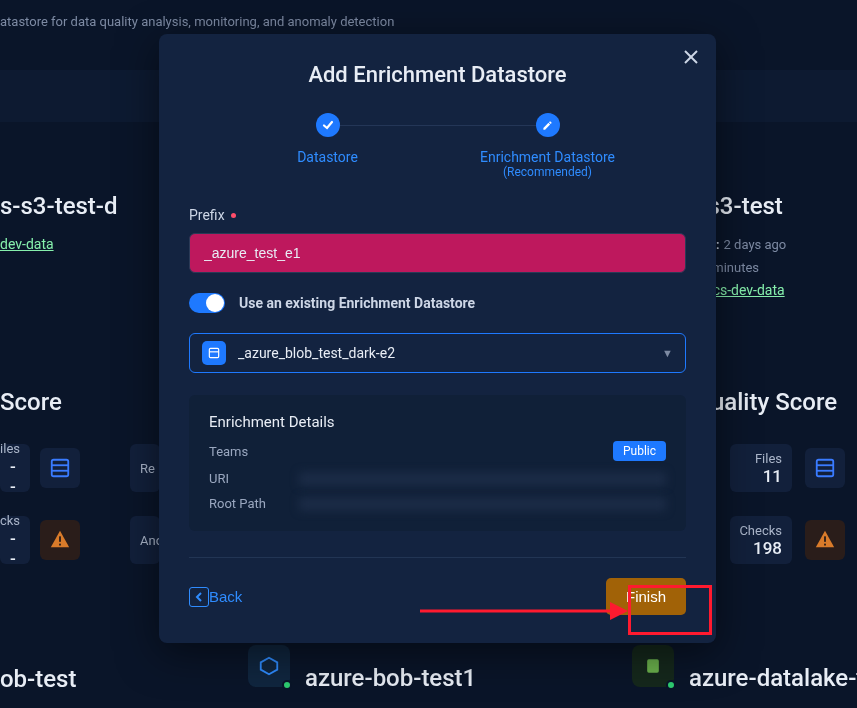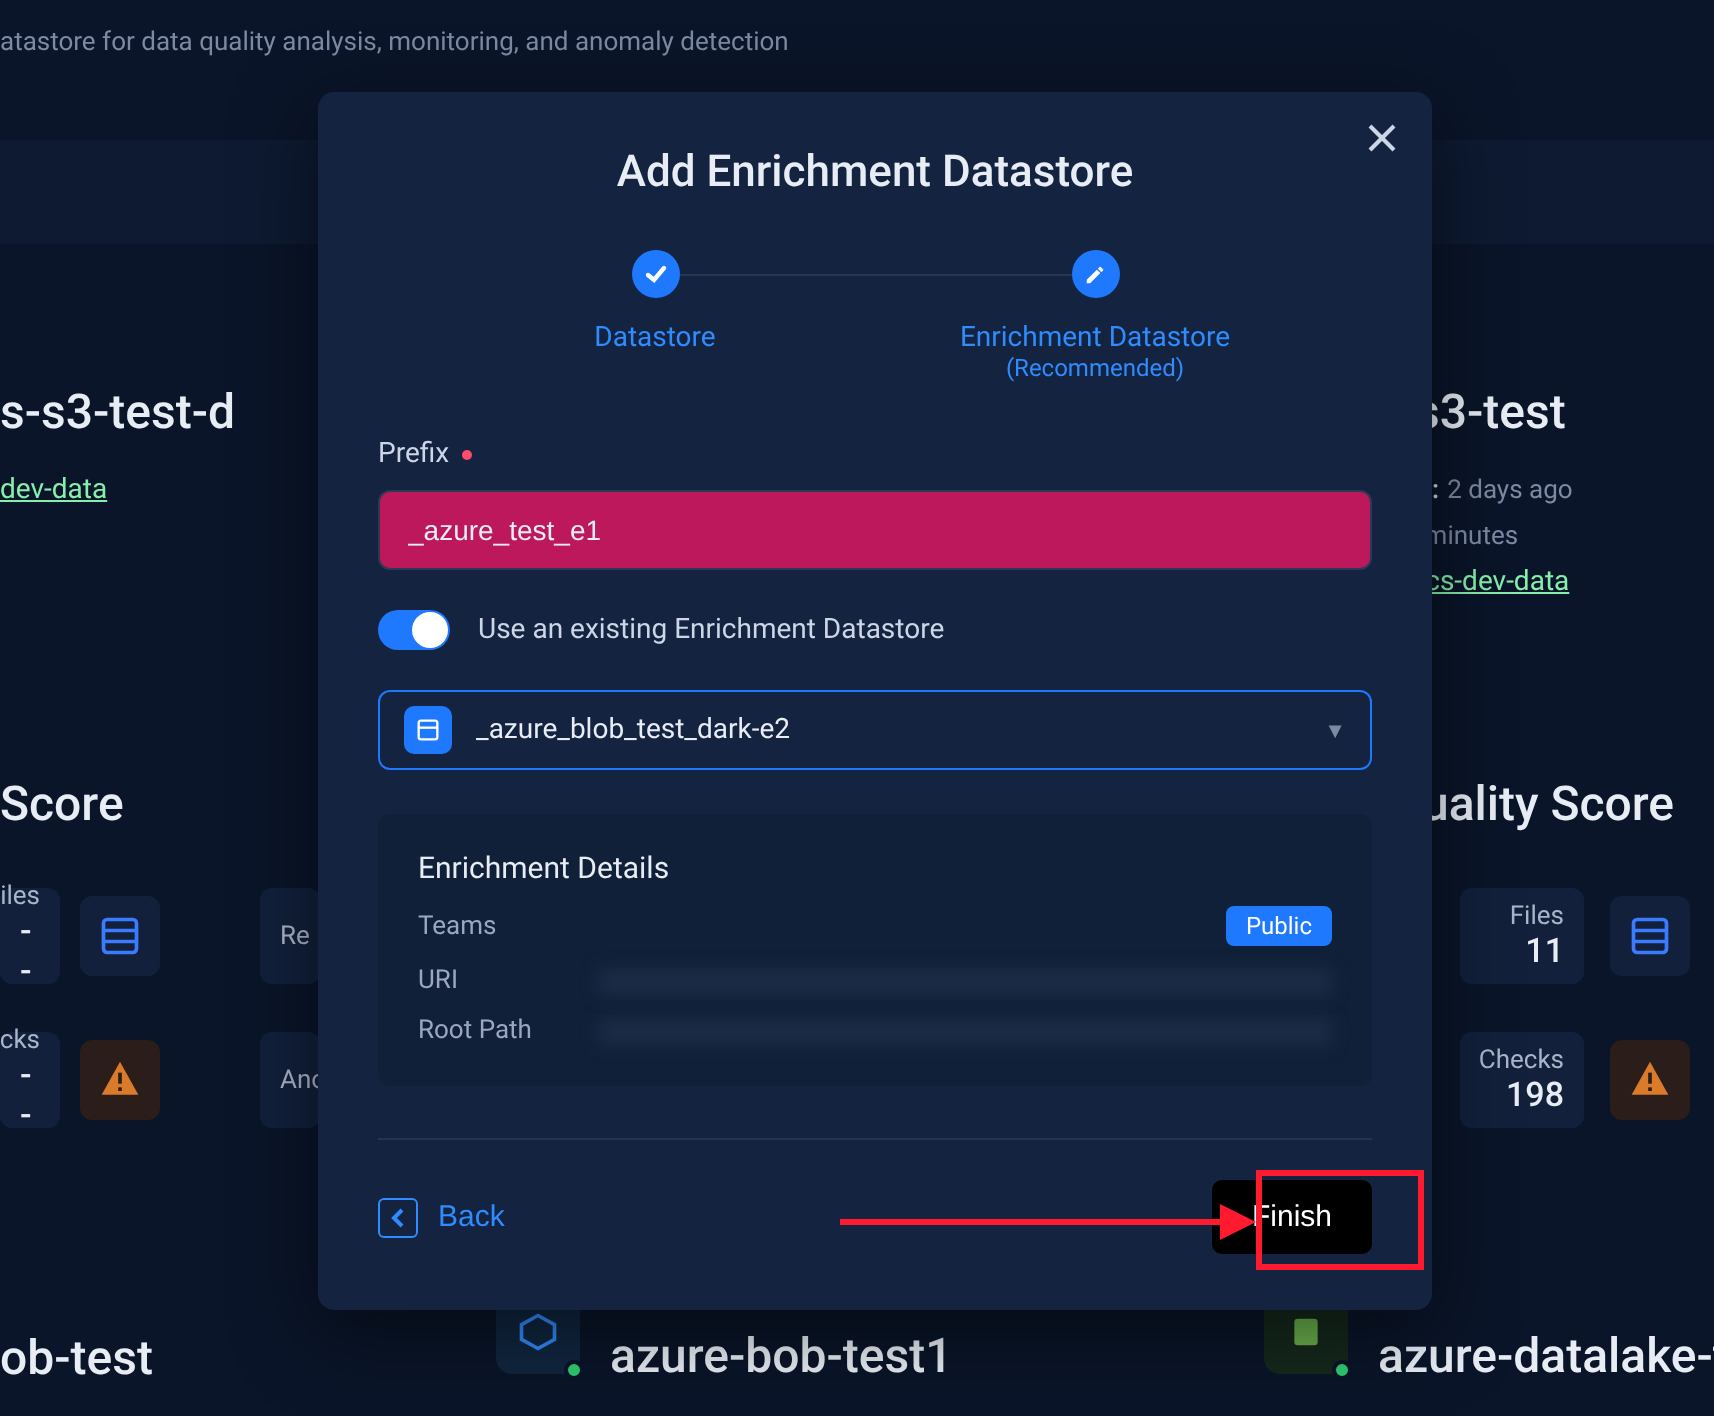--- a/index.html
+++ b/index.html
@@ -35,21 +35,21 @@
   .bg-icon-tile {
     position:absolute; width:40px; height:40px; border-radius:6px;
     display:flex; align-items:center; justify-content:center;
   }
   .bg-warn { background:#2a1d1a; }
   .bg-db { background:#12203b; }
 
   
   .modal {
     position: absolute;
-    left: 159px; top: 46px;
+    left: 159px; top: 34px;
     width: 557px;
     background: #132340;
     border-radius: 8px;
     padding: 22px 30px 28px 30px;
     box-shadow: 0 10px 40px rgba(0,0,0,.5);
   }
   .close-btn {
     position: absolute; top: 14px; right: 18px;
     color: #cdd6e6; font-size: 18px; cursor: pointer;
     background:none; border:none;
@@ -90,21 +90,21 @@
 
   .toggle-row { display:flex; align-items:center; gap:14px; margin-bottom:20px; }
   .toggle {
     width:36px; height:20px; border-radius:10px; background:#1e79ff;
     position:relative; cursor:pointer;
   }
   .toggle-knob {
     position:absolute; right:1px; top:1px; width:18px; height:18px;
     border-radius:50%; background:#fff;
   }
-  .toggle-label { font-size:14px; color:#cdd6e6; }
+  .toggle-label { font-size:14px; color:#cdd6e6;font-weight:bold; }
 
   .select-box {
     width:100%; height:40px; border:1.5px solid #1e79ff; border-radius:6px;
     display:flex; align-items:center; padding:0 12px; gap:12px;
     margin-bottom:22px; cursor:pointer;
   }
   .select-icon {
     width:24px; height:24px; border-radius:5px; background:#1e79ff;
     display:flex; align-items:center; justify-content:center; flex-shrink:0;
   }
@@ -131,29 +131,29 @@
     background:#1b2b46; filter:blur(4px);
   }
   .redact-sm { width:30px; margin-left:auto; }
 
   .modal-divider { border:0; border-top:1px solid #223554; margin-bottom:20px; }
 
   .modal-footer {
     display:flex; align-items:center; justify-content:space-between;
   }
   .back-btn {
-    display:flex; align-items:center; gap:10px; color:#2f8cff;
+    display:flex; align-items:center; color:#2f8cff;
     font-size:15px; background:none; border:none; cursor:pointer;
   }
   .back-chev {
     width:20px; height:20px; border:1.5px solid #2f8cff; border-radius:3px;
     display:flex; align-items:center; justify-content:center; font-size:12px;
   }
   .finish-btn {
-    background:#000000; color:#fff; border:none; border-radius:5px;
+    background:#a16207; color:#fff; border:none; border-radius:5px;
     padding:10px 20px; font-size:15px; cursor:pointer;
   }
 
   
   .annot-box {
     position:absolute; border:3px solid #ff1a2f; pointer-events:none;
     left:628px; top:585px; width:84px; height:50px;
   }
   .annot-arrow {
     position:absolute; left:418px; top:600px; pointer-events:none;

